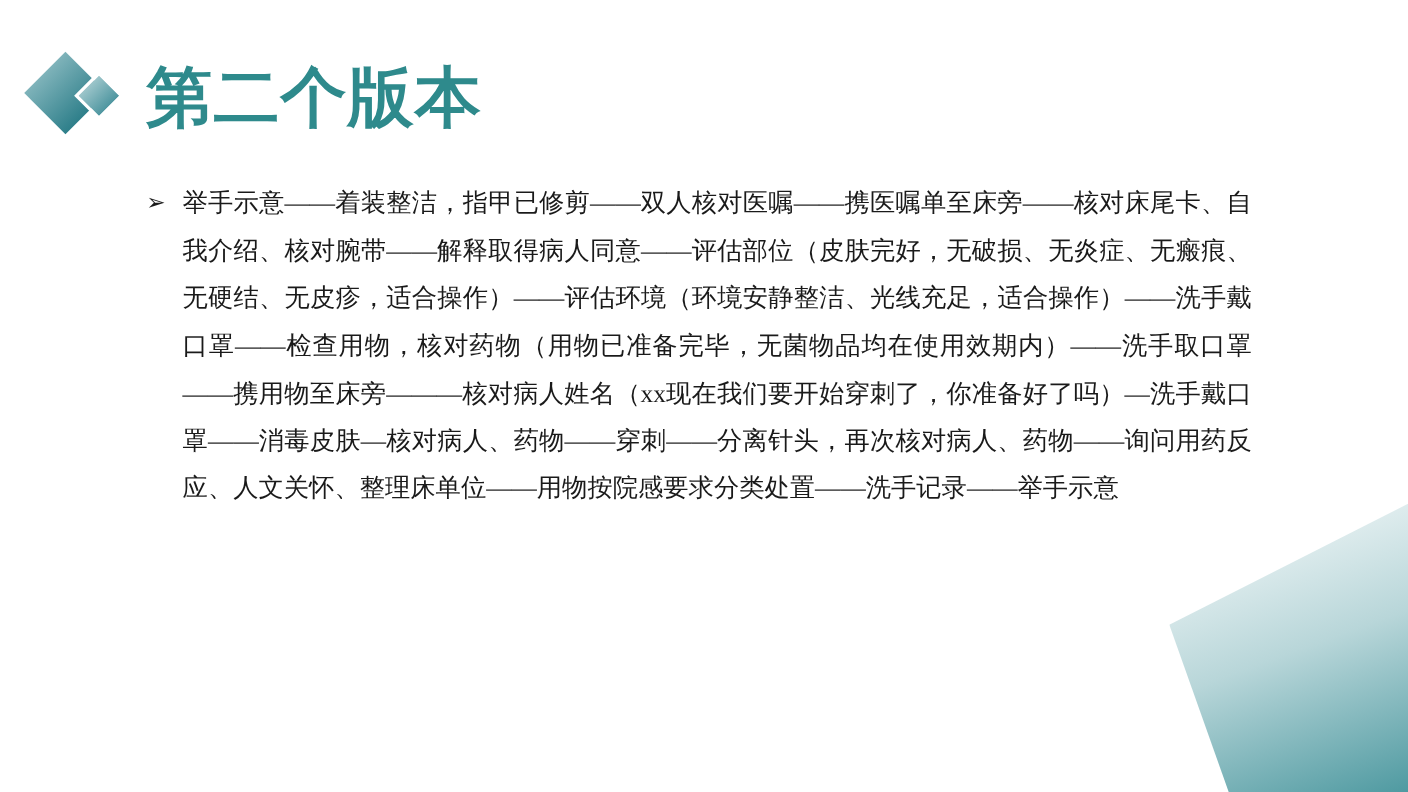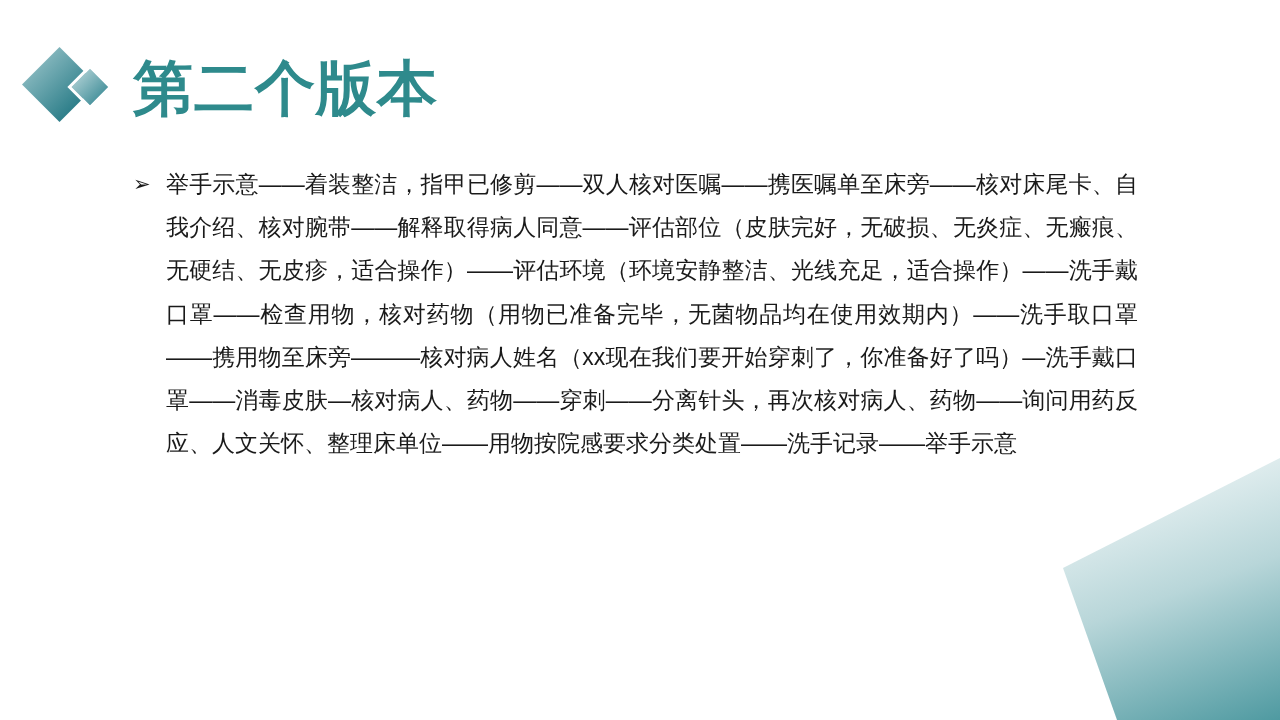--- a/index.html
+++ b/index.html
@@ -74,21 +74,21 @@
     font-family: "DejaVu Sans", sans-serif;
   }
   .body-paragraph {
     flex: 1 1 auto;
     margin: 0;
     font-size: 23px;
     line-height: 43.2px;
     color: var(--c-body, #1a1a1a);
     text-align: justify;
     text-align-last: left;
-    font-family: Liberation Sans, sans-serif;
+    font-family: Liberation Serif, serif;
   }
 
   
   .corner-decoration {
     position: absolute;
     left: 1040px;
     top: 440px;
     width: 240px;
     height: 280px;
     clip-path: polygon(23px 128px, 240px 18px, 240px 280px, 77px 280px);

